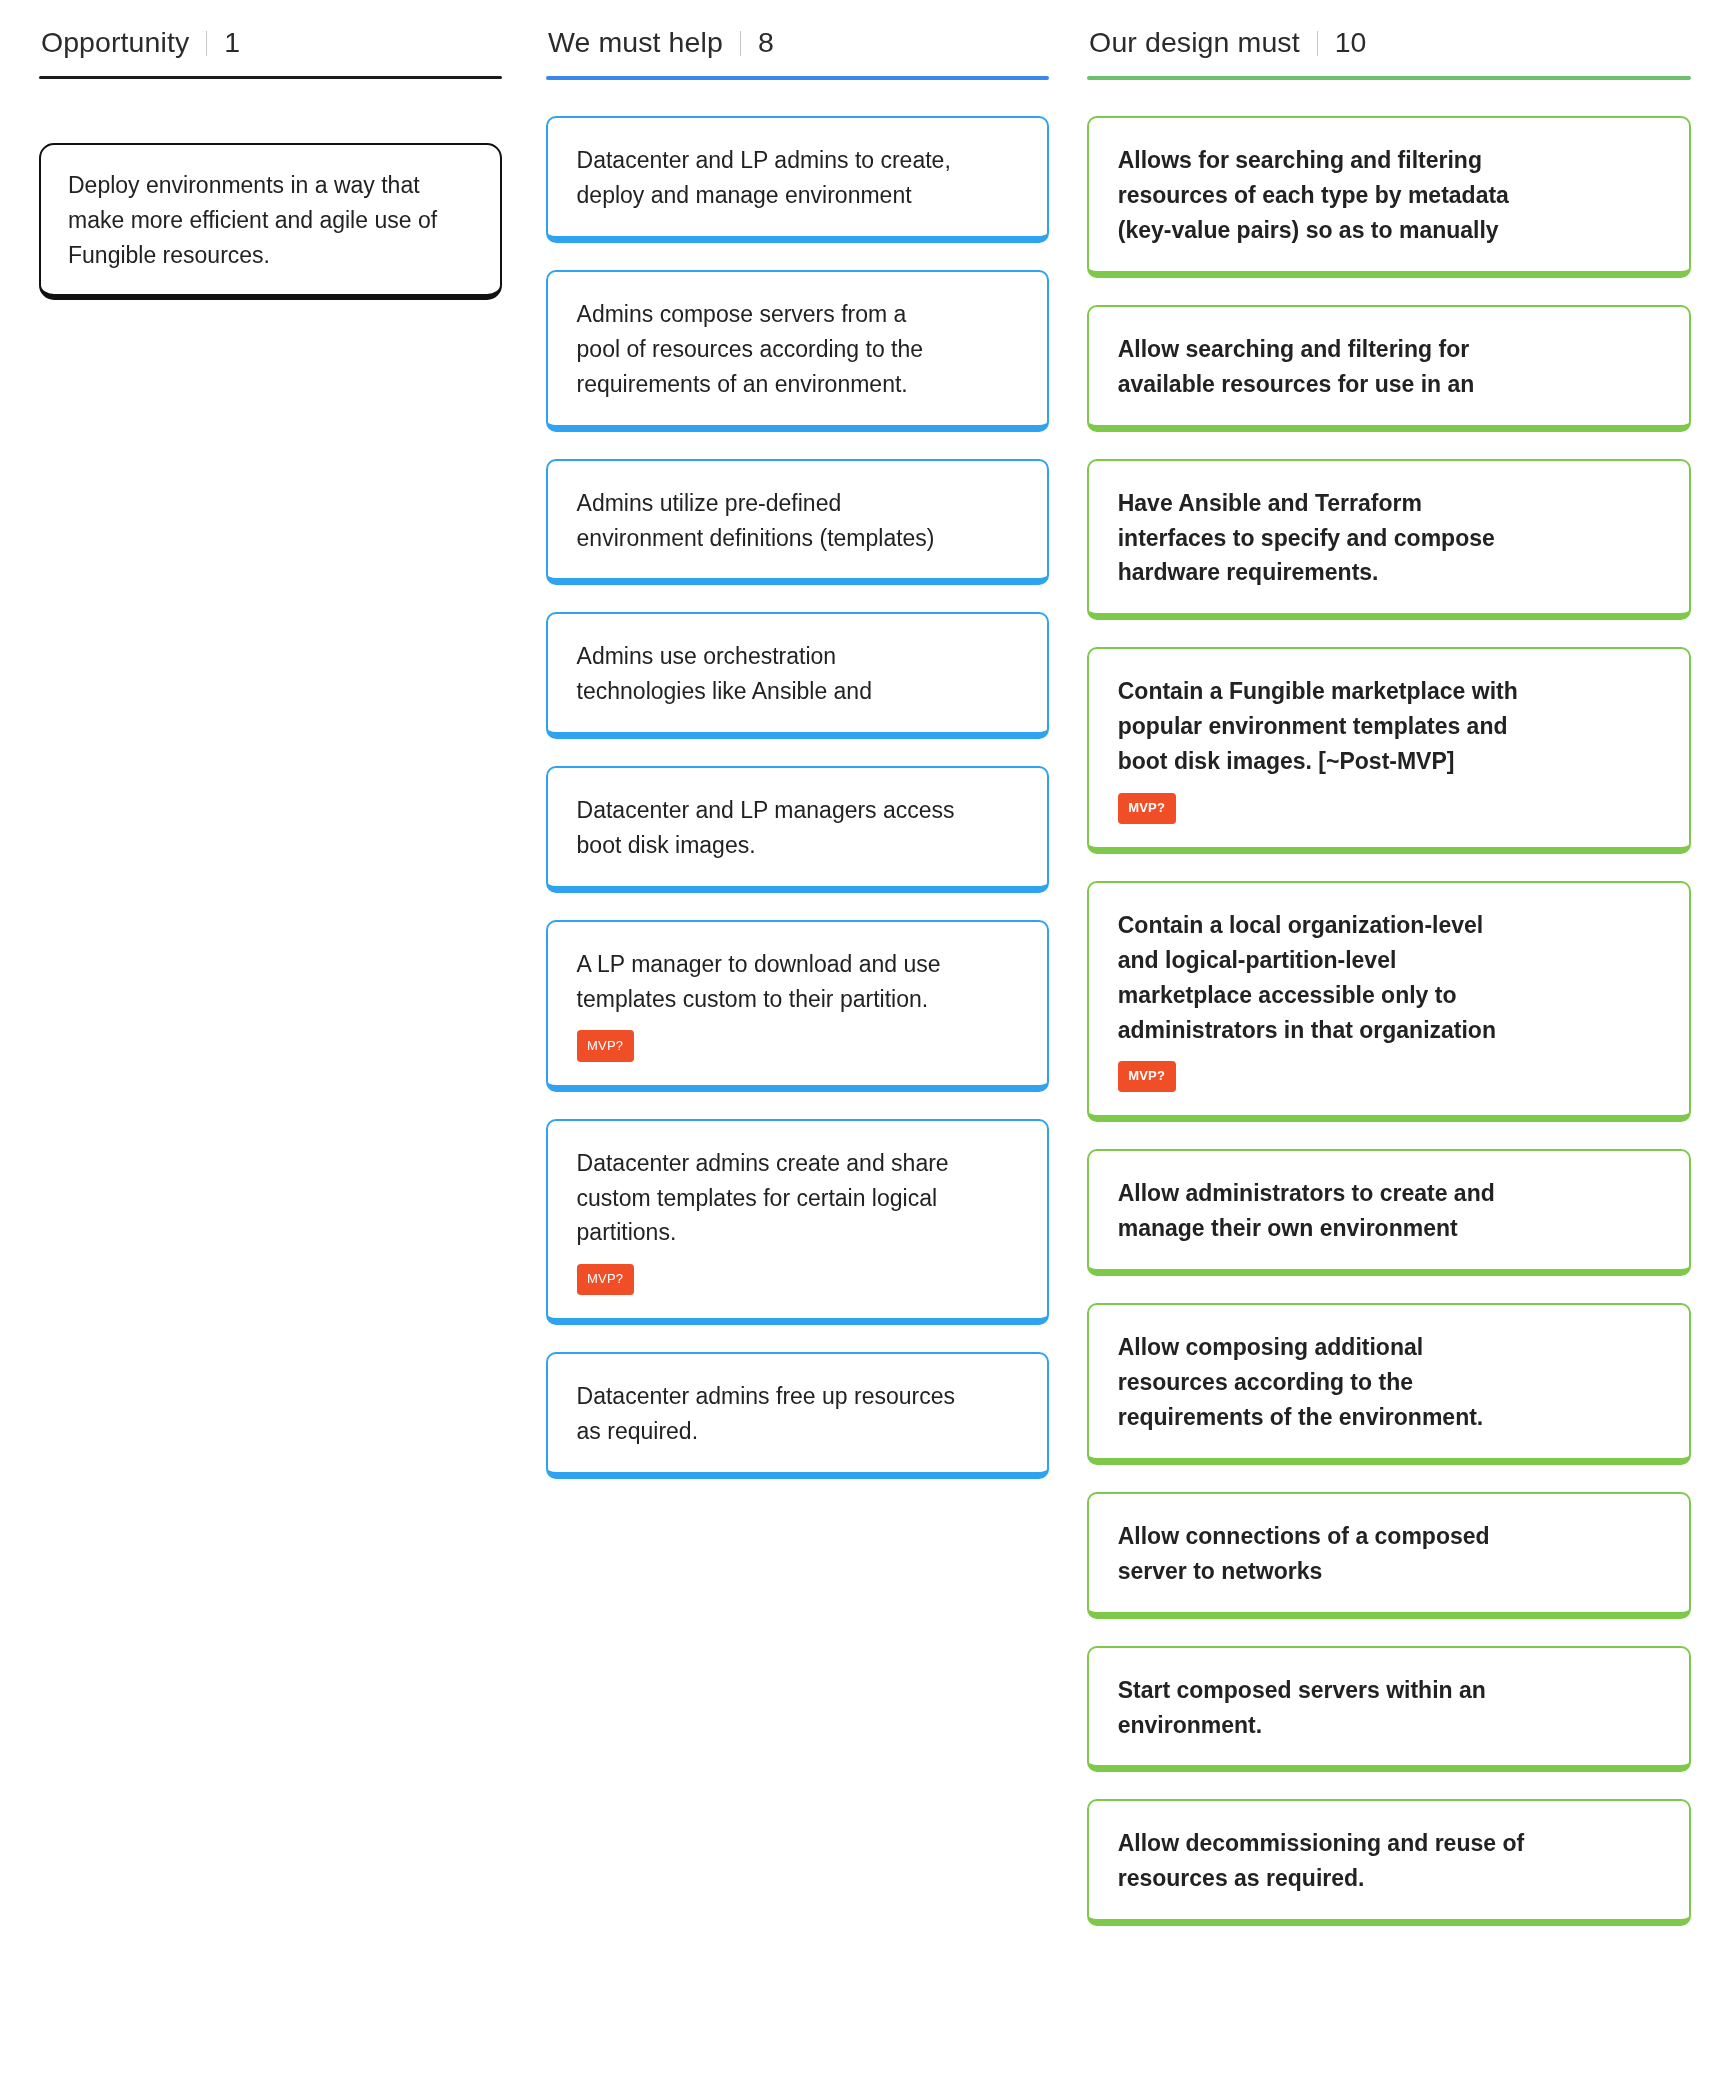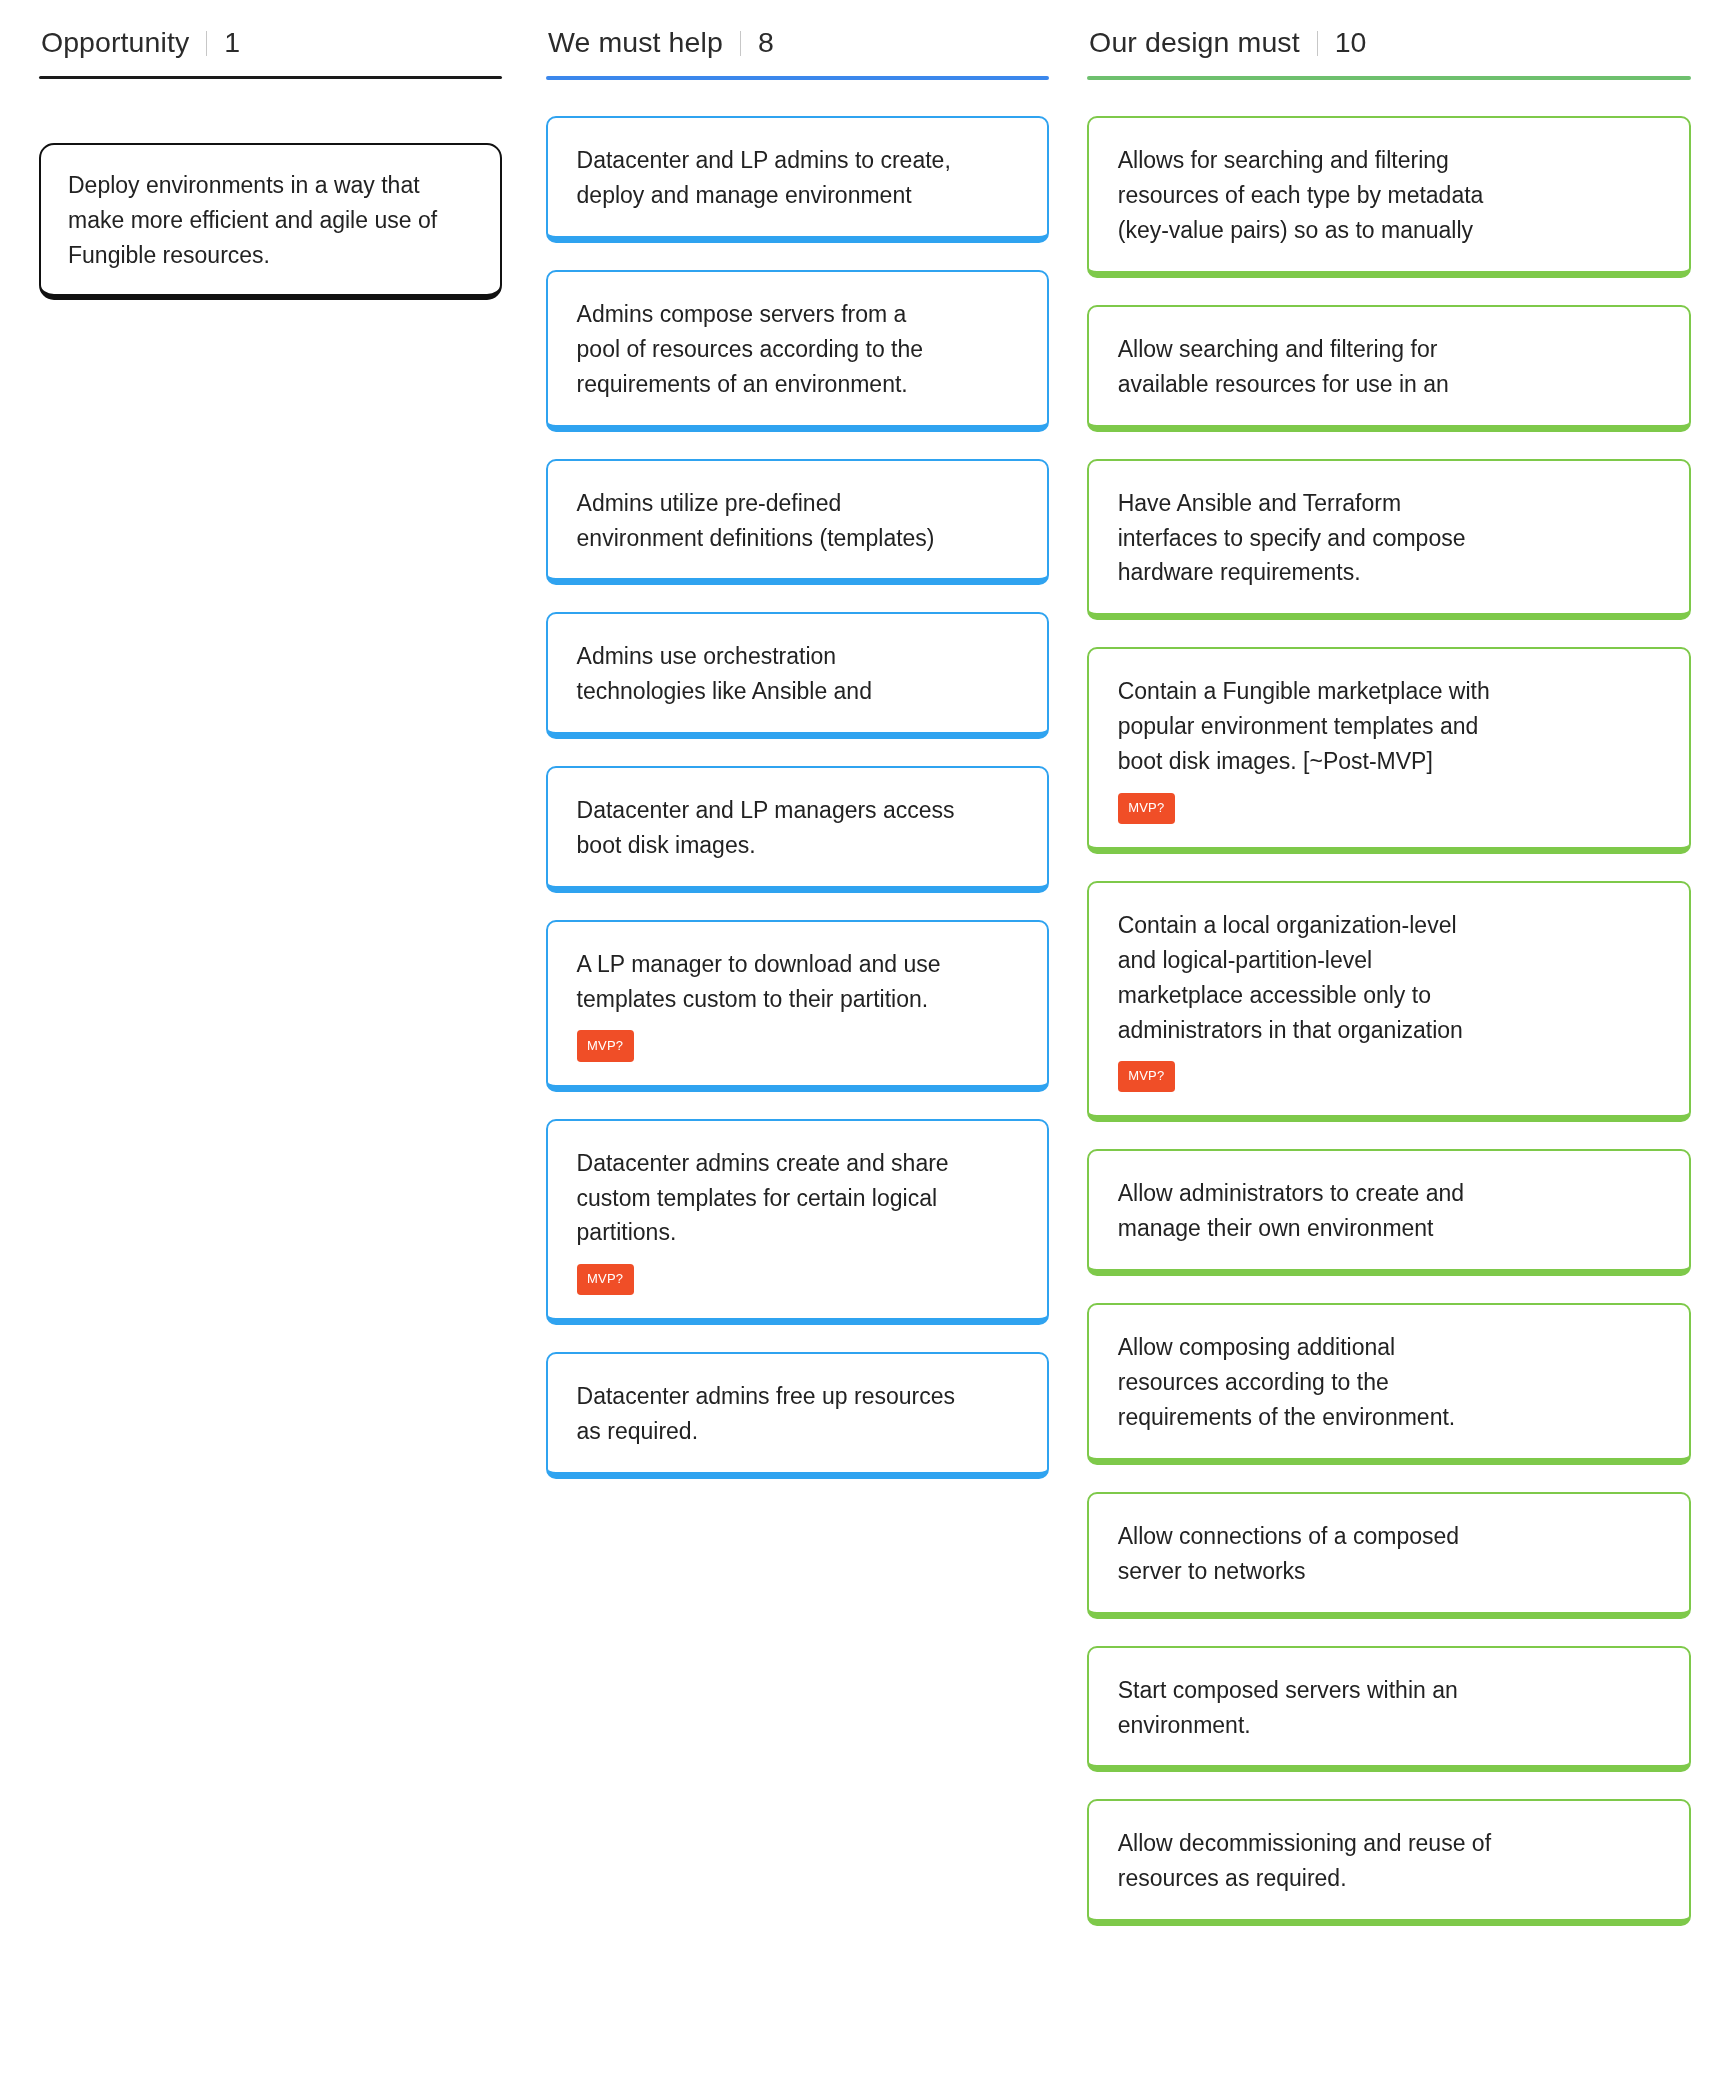--- a/index.html
+++ b/index.html
@@ -99,21 +99,21 @@
     margin-top: 28px;
   }
   .card.card-blue {
     border: 2.9px solid #2fa3f0;
     border-bottom-width: 7.6px;
   }
   .card.card-green {
     border: 2.9px solid #7ac943;
     border-bottom-width: 7.6px;
   }
-  .card.card-green  { border-color: #7ec94a; }
+  .card.card-green  { border-color: #7ec94a; font-weight: bold; }
 
   
   .badge-row { margin-top: 13.3px; }
   .badge {
     display: inline-block;
     background: #f04e27;
     color: #ffffff;
     font-size: 13px;
     line-height: 1;
     padding: 8.6px 10.5px 9.5px 10.5px;

